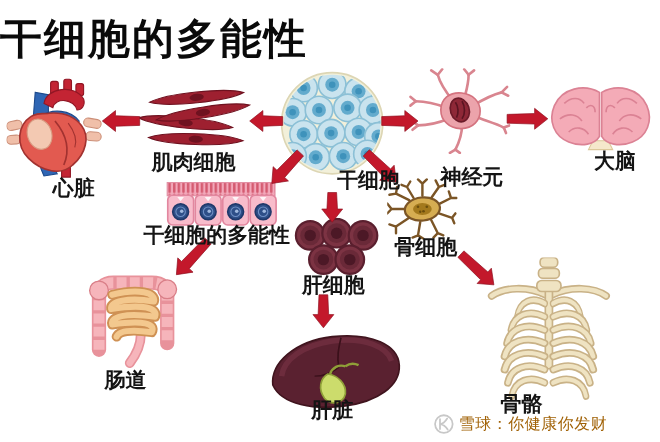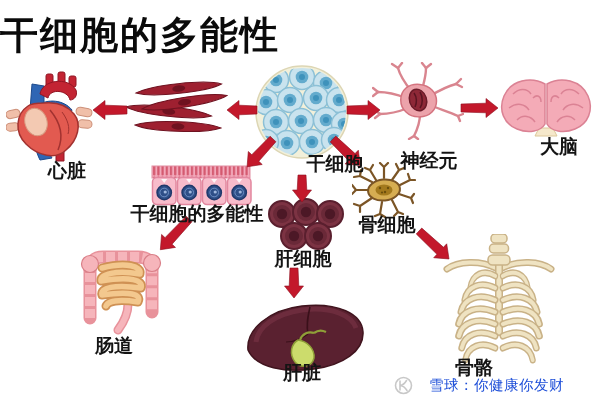--- a/index.html
+++ b/index.html
@@ -5,22 +5,22 @@
   html,body{margin:0;padding:0;background:#fff;}
   #canvas{position:relative;width:600px;height:402px;background:#ffffff;overflow:hidden;
           font-family:"Liberation Sans","DejaVu Sans",sans-serif;}
   .title{position:absolute;top:10px;left:0;width:100%;text-align:left;
          font-size:38px;font-weight:900;letter-spacing:2px;color:#0a0a0a;}
   .label{position:absolute;transform:translateX(-50%);white-space:nowrap;
          font-size:19px;font-weight:700;color:#141414;}
   .illus{position:absolute;}
   .arrows{position:absolute;left:0;top:0;}
   .arrow{fill:#c3182b;stroke:#8e0f1f;stroke-width:.6;}
-  .watermark{position:absolute;left:394px;top:376px;display:flex;align-items:center;gap:16px;
-             color:#1d4ed8;font-size:14.5px;letter-spacing:.5px;}
+  .watermark{position:absolute;left:394px;top:376px;display:flex;align-items:center;gap:4px;
+             color:#a16207;font-size:14.5px;letter-spacing:.5px;}
   .rib-o{fill:none;stroke:#c9b287;stroke-width:7;stroke-linecap:round;}
   .rib-i{fill:none;stroke:#efe3c2;stroke-width:4;stroke-linecap:round;}
   .dend{fill:none;stroke:#d9858f;stroke-width:2.4;stroke-linecap:round;}
   .spike{fill:none;stroke:#7b5526;stroke-width:2.2;stroke-linecap:round;}
 </style>
 </head>
 <body>
 
 <div id="canvas">
 
@@ -362,20 +362,21 @@
       </g>
     <g transform="translate(419,231) rotate(43)">
       <path class="arrow" d="M0,-4 L29,-4.8 L29,-9.5 L41,0 L29,9.5 L29,4.8 L0,4 Z"></path>
       </g>
   </svg>
 
   <div class="title">干细胞的多能性</div>
 
   <div class="label" style="left:303px;top:151px;margin-left:32px;">干细胞</div>
 
+  <div class="label" style="left:176px;top:135px;">肌肉细胞</div>
   <div class="label" style="left:43px;top:158px;margin-left:24px;">心脏</div>
 
   <div class="label" style="left:429px;top:132px;margin-top:16px;">神经元</div>
   <div class="label" style="left:543px;top:134px;margin-left:16px;">大脑</div>
 
   <div class="label" style="left:197px;top:201px;">干细胞的多能性</div>
   <div class="label" style="left:114px;top:333px;">肠道</div>
 
   <div class="label" style="left:303px;top:246px;">肝细胞</div>
   <div class="label" style="left:302px;top:360px;">肝脏</div>

